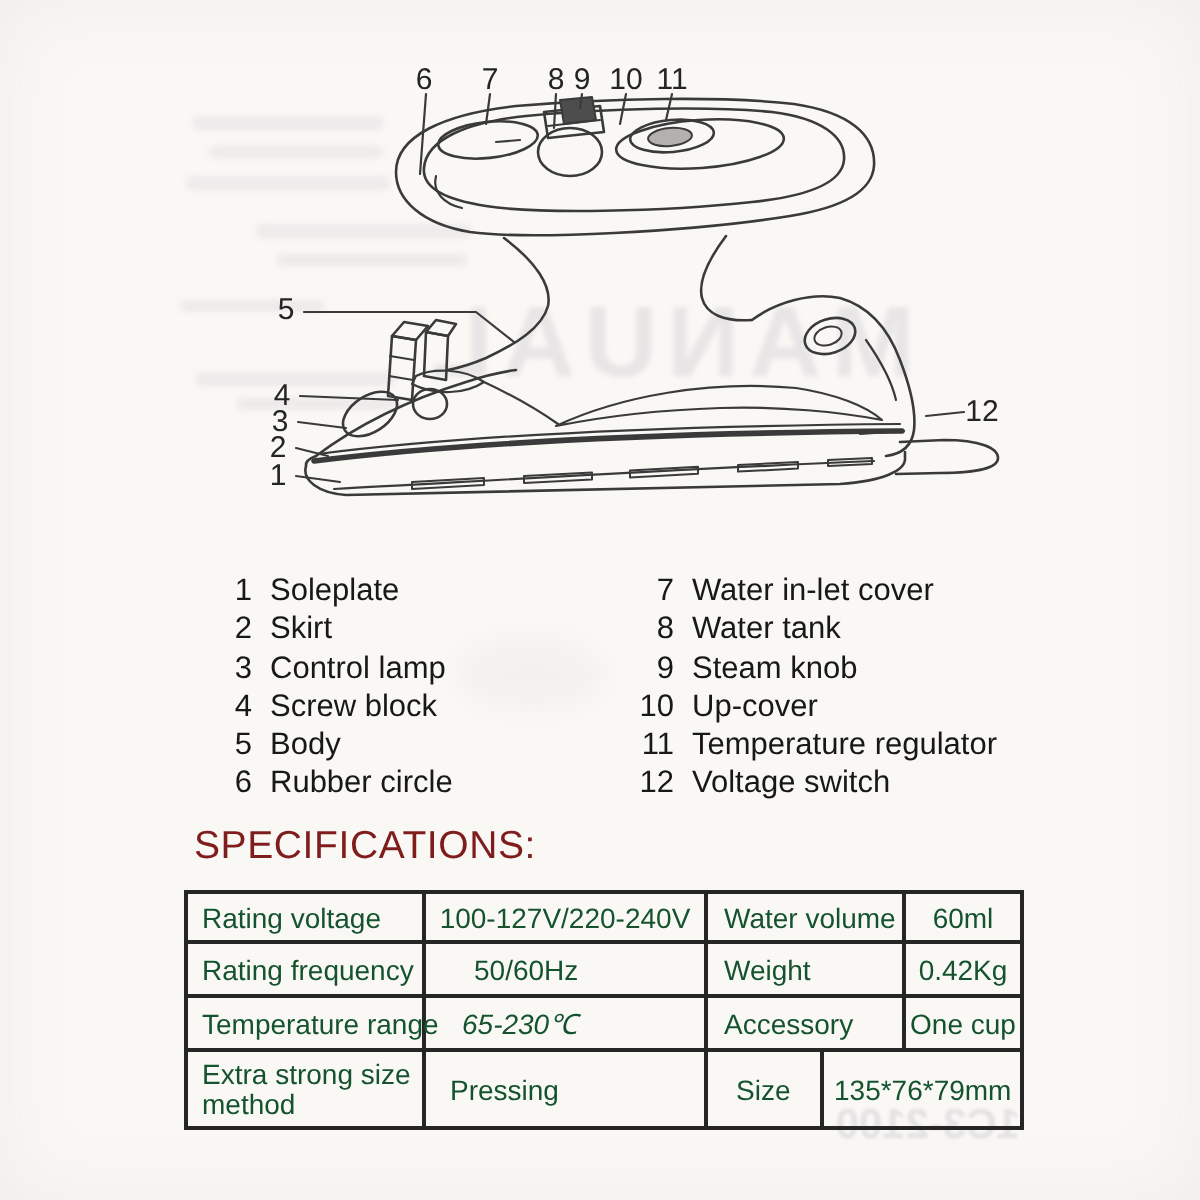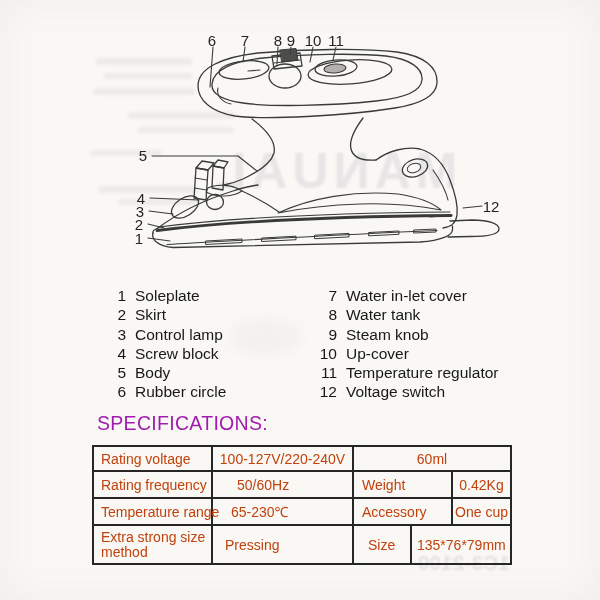--- a/index.html
+++ b/index.html
@@ -36,41 +36,41 @@
   
   .parts{position:absolute;top:286px;font-size:15.5px;line-height:19.3px;color:#181818;}
   .parts.left{left:110px;}
   .parts.right{left:311px;}
   .prow{display:flex;}
   .pnum{width:16px;text-align:right;flex:none;}
   .parts.right .pnum{width:26px;}
   .plab{margin-left:9px;white-space:nowrap;}
 
   
-  .spec-h{position:absolute;left:97px;top:412px;font-size:19.5px;letter-spacing:.3px;color:#a21caf;}
+  .spec-h{position:absolute;left:97px;top:412px;font-size:19.5px;letter-spacing:.3px;color:#7f1d1d;}
   .tbl{
     position:absolute;left:92px;top:445px;width:416px;
     border:2px solid #262626;display:flex;flex-direction:column;
   }
   .trow{display:flex;box-sizing:border-box;}
   .trow + .trow{border-top:2px solid #262626;}
   .rh1{height:23px;} .rh{height:27px;} .rh5{height:39px;}
   .cell{
     box-sizing:border-box;display:flex;align-items:center;
-    font-size:14px;white-space:nowrap;color:#c2410c;
+    font-size:14px;white-space:nowrap;color:#14532d;
   }
   .b{border-right:2px solid #262626;}
   .c1{width:119px;padding-left:7px;}
   .c2{width:141px;justify-content:center;}
   .c3{width:99px;padding-left:8px;}
   .c4{flex:1;justify-content:center;}
   .c3s{width:58px;padding-left:14px;}
   .c4s{flex:1;justify-content:flex-start;padding-left:5px;}
   .pl24{justify-content:flex-start;padding-left:24px;}
-  .pl18{justify-content:flex-start;padding-left:18px;}
+  .pl18{justify-content:flex-start;padding-left:18px;font-style:italic;}
   .pl16{justify-content:flex-start;padding-left:12px;}
   .wrap{white-space:normal;line-height:15px;padding-top:2px;padding-bottom:2px;}
 </style>
 </head>
 <body>
 
 <div class="page">
 
   <div class="ghost-manual">MANUAL</div>
   <div class="ghost-code">1C3-2100</div>
@@ -223,20 +223,21 @@
         <span class="plab">Voltage switch</span>
       </div>
   </div>
 
   <div class="spec-h">SPECIFICATIONS:</div>
 
   <div class="tbl">
     <div class="trow rh1">
       <div class="cell c1 b">Rating voltage</div>
       <div class="cell c2 b">100-127V/220-240V</div>
+      <div class="cell c3 b">Water volume</div>
       <div class="cell c4">60ml</div>
     </div>
     <div class="trow rh">
       <div class="cell c1 b">Rating frequency</div>
       <div class="cell c2 b pl24">50/60Hz</div>
       <div class="cell c3 b">Weight</div>
       <div class="cell c4">0.42Kg</div>
     </div>
     <div class="trow rh">
       <div class="cell c1 b">Temperature range</div>

